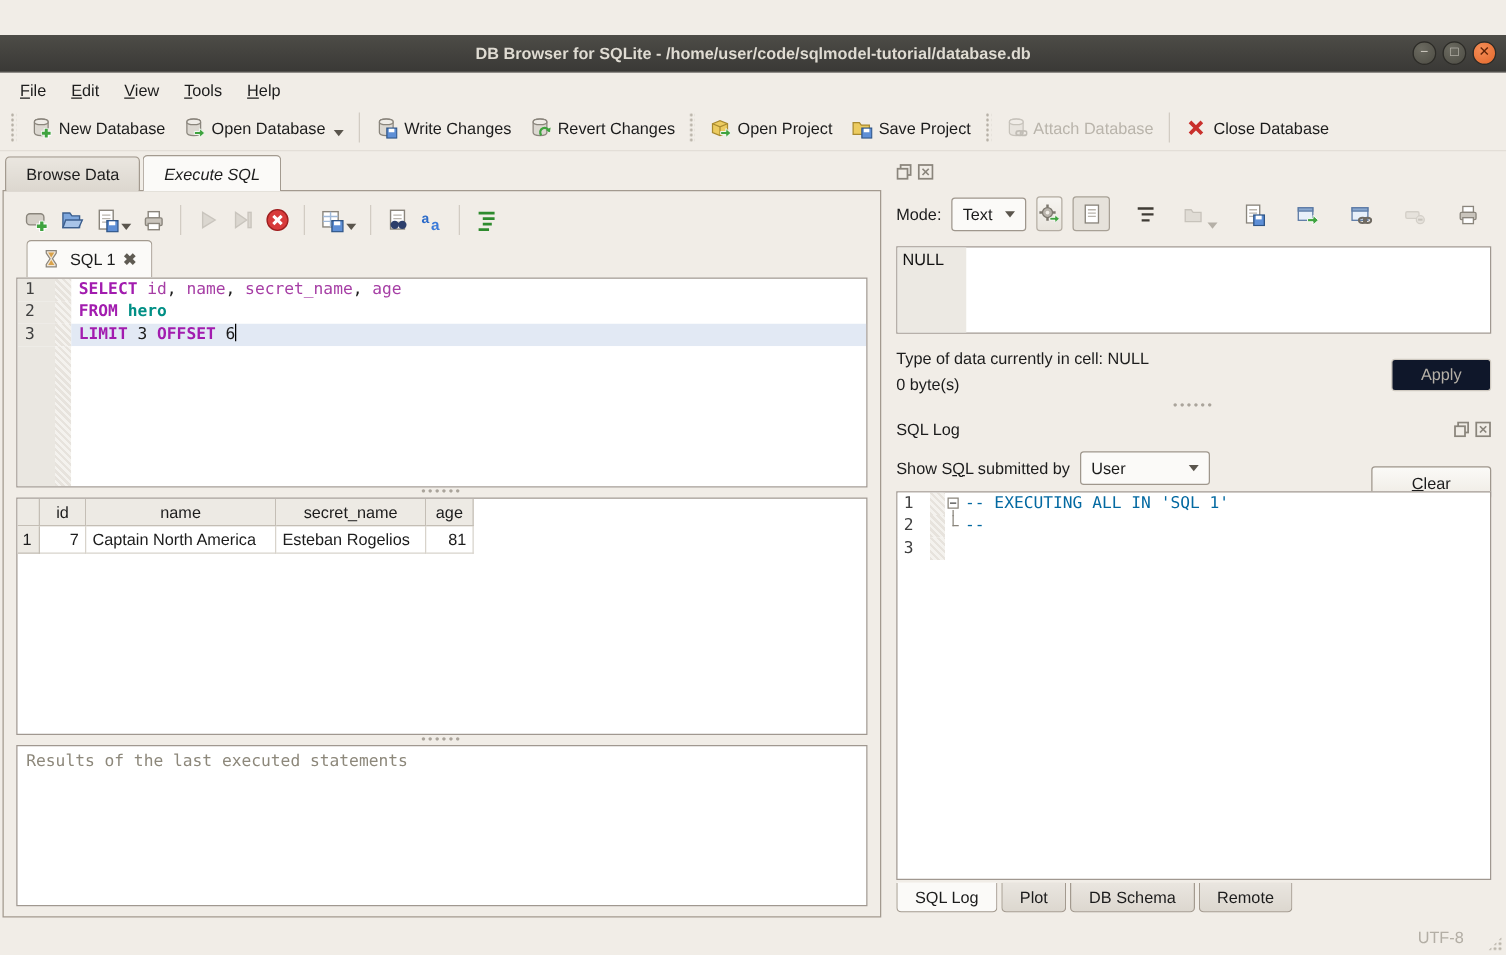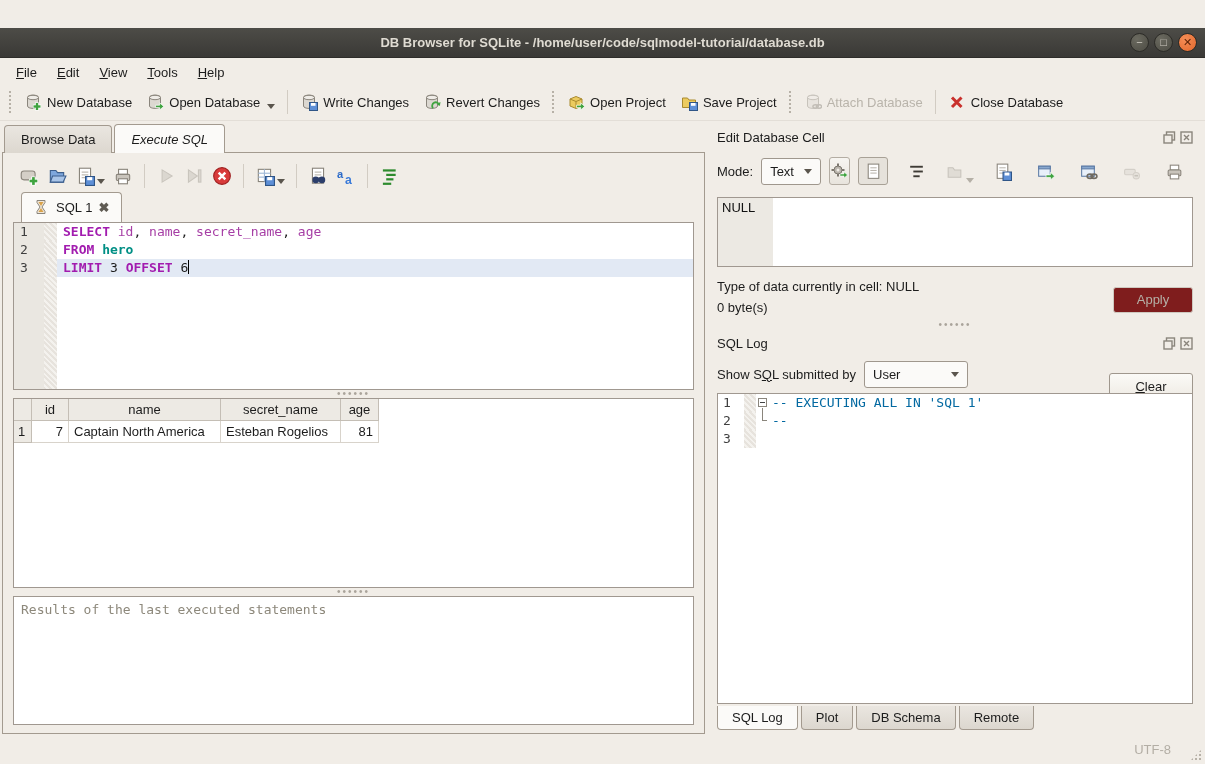--- a/index.html
+++ b/index.html
@@ -95,24 +95,24 @@
   .cell-tb-btn { display:flex; align-items:center; justify-content:center; width:30px; height:28px; }
   .cell-tb-btn svg { width:19px; height:19px; }
   .cell-tb-btn.pressed { border:1px solid #a8a196; border-radius:3px; background:#e6e2db; }
   .cell-tb-btn.disabled svg { opacity:.4; }
 
   .cell-editor { height:70px; flex:none; border:1px solid #a09890; background:#fff; display:flex; margin-top:6px; }
   .cell-null { width:55px; background:#ece9e3; padding:2px 4px; font-size:13px; color:#111; }
 
   .type-row { flex:none; margin-top:12px; display:flex; }
   .type-lines div { font-size:13px; margin-bottom:6px; }
-  .apply-btn { margin-left:auto; align-self:center; width:80px; height:26px; border:1px solid #cfc9c0; border-radius:3px; background:#7f1d1d; color:#b5b0a7; font-size:13px; text-align:center; line-height:24px; }
+  .apply-btn { margin-left:auto; align-self:center; width:80px; height:26px; border:1px solid #cfc9c0; border-radius:3px; background:#0f172a; color:#b5b0a7; font-size:13px; text-align:center; line-height:24px; }
 
   .filter-row { height:38px; display:flex; align-items:center; gap:8px; flex:none; }
-  .clear-btn { margin-left:auto; width:84px; height:27px; border:1px solid #9f978d; border-radius:3px; background:linear-gradient(#fbfaf7,#eeeae3); text-align:center; line-height:25px; font-size:13px;margin-top:24px; }
+  .clear-btn { margin-left:auto; width:96px; height:27px; border:1px solid #9f978d; border-radius:3px; background:linear-gradient(#fbfaf7,#eeeae3); text-align:center; line-height:25px; font-size:13px;margin-top:24px; }
 
   .log { flex:1; border:1px solid #a09890; background:#fff; font-family:"DejaVu Sans Mono", monospace; font-size:13px; overflow:hidden; min-height:0; }
   .log-line { display:flex; height:18px; line-height:18px; }
   .log-gutter { width:26px; flex:none; color:#3f3f3f; padding-left:5px; background:#fff; }
   .log-hatch { width:12px; flex:none; background:repeating-linear-gradient(45deg,#e7e3dd 0 2px,#f4f2ee 2px 4px); }
   .log-fold { width:16px; flex:none; position:relative; }
   .foldbox { position:absolute; left:2px; top:4px; width:9px; height:9px; border:1px solid #8a857c; background:#fff; }
   .foldbox::after { content:""; position:absolute; left:1px; top:3px; width:5px; height:1px; background:#444; }
   .foldline { position:absolute; left:6px; top:14px; height:5px; width:1px; background:#8a857c; }
   .foldend { position:absolute; left:6px; top:0; height:9px; width:1px; background:#8a857c; }
@@ -398,21 +398,20 @@
         <div class="hsplit">
             <span class="dots">••••••</span>
           </div>
         <div class="msgpane">Results of the last executed statements</div>
       </div>
     </div>
 
     <div class="right">
 
       <div class="dock-title">
-        <span class="dt-label">Edit Database Cell</span>
         <span class="dock-icons">
           <svg viewBox="0 0 13 13">
               <rect x="3.5" y="1" width="8" height="8" fill="none" stroke="#8a857c" stroke-width="1.4"></rect>
               <rect x="1" y="4" width="8" height="8" fill="#f1ede7" stroke="#8a857c" stroke-width="1.4"></rect>
             </svg>
           <svg viewBox="0 0 13 13">
               <rect x="1" y="1" width="11" height="11" fill="none" stroke="#8a857c" stroke-width="1.4"></rect>
               <path d="M4 4l5 5M9 4l-5 5" stroke="#8a857c" stroke-width="1.4"></path>
             </svg>
         </span>

